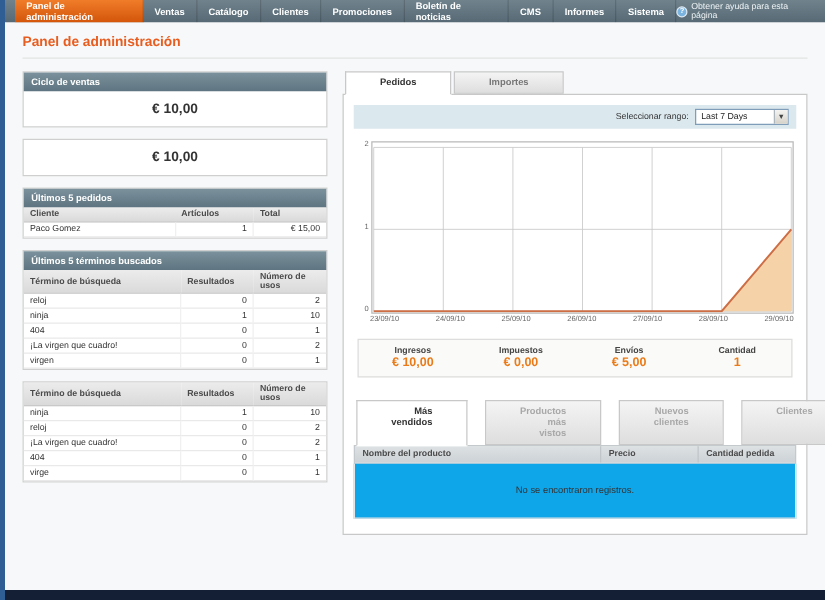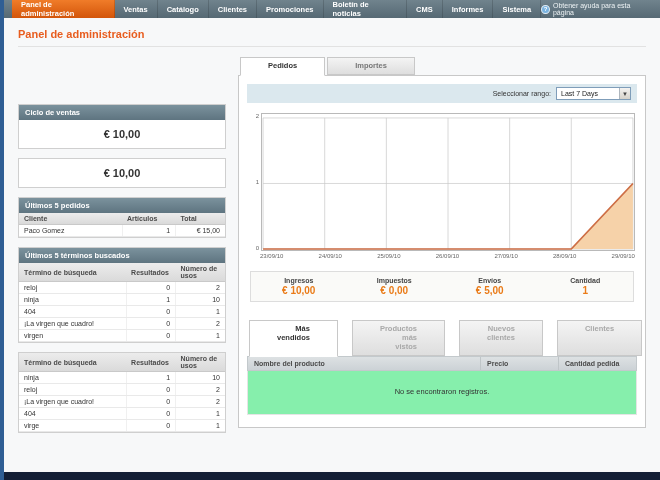--- a/index.html
+++ b/index.html
@@ -30,21 +30,21 @@
   .page { flex:1; background:#f7f8f9; padding:6px 14px 0 14px; overflow:hidden; }
   .page-title { color:#e85d1f; font-size:11px; font-weight:bold; padding:4px 0 6px; border-bottom:1px solid #e2e2e2; }
   .store-row { padding:11px 0 7px; border-bottom:1px solid #e2e2e2; font-size:7.5px; color:#333; display:flex; align-items:center; gap:5px; }
   .fselect { display:inline-flex; align-items:stretch; border:1px solid #7f9db9; background:#fff; height:13px; font-size:7px; color:#222; cursor:pointer; }
   .fselect .txt { padding:1px 4px; display:flex; align-items:center; }
   .fselect .arrow { width:11px; background:linear-gradient(#f4f3f1,#d6d2ca); border-left:1px solid #aeb6bd; font-size:6px; display:flex; align-items:center; justify-content:center; color:#444; }
 
   .cols { display:flex; gap:12px; margin-top:10px; align-items:flex-start; }
 
   
-  .left-col { width:208px; flex:none;margin-top:47px; }
+  .left-col { width:244px; flex:none; }
   .card { margin-bottom:9px; border:1px solid #cfcfcf; background:#fff; }
   .card-h { background:linear-gradient(#7b929d,#5e7480); color:#fff; font-size:7.5px; font-weight:bold; padding:3px 6px; }
   .card-value { text-align:center; font-size:11px; font-weight:bold; color:#333; padding:8px 0; }
   table.mini { width:100%; border-collapse:collapse; font-size:7px; color:#333; table-layout:fixed; }
   .mini th { background:linear-gradient(#ececec,#dadada); font-weight:bold; text-align:left; padding:2px 5px; border-bottom:1px solid #c9c9c9; color:#4a4a4a; }
   .mini td { padding:2px 5px; border-bottom:1px solid #e9e9e9; border-left:1px solid #f0f0f0; }
   .mini td:first-child { border-left:none; }
   .num { text-align:right; }
 
   
@@ -62,21 +62,21 @@
   .stats { display:flex; border:1px solid #ddd; background:#fafaf8; margin:12px 3px 0; padding:5px 0; }
   .stat { flex:1; text-align:center; }
   .stat-l { font-size:7px; font-weight:bold; color:#444; }
   .stat-v { font-size:10px; font-weight:bold; color:#ea7b18; margin-top:1px; }
   .btabs { display:flex; gap:14px; margin-top:18px; padding-left:2px; position:relative; z-index:2; }
   .grid-head { display:flex; background:linear-gradient(#dde1e3,#ccd2d6); border:1px solid #c3c9cc; font-size:7px; font-weight:bold; color:#4a4a4a; }
   .grid-head > div { padding:3px 6px; }
   .gc-name { flex:1; }
   .gc-price { width:78px; border-left:1px solid #bfc5c8; }
   .gc-qty { width:78px; border-left:1px solid #bfc5c8; }
-  .grid-empty { text-align:center; font-size:7.5px; color:#333; padding:16px 0 18px; background:#86efac; border:1px solid #e5e5e5; border-top:none; }
+  .grid-empty { text-align:center; font-size:7.5px; color:#333; padding:16px 0 18px; background:#0ea5e9; border:1px solid #e5e5e5; border-top:none; }
 </style>
 </head>
 <body>
 
 <div class="frame-left"></div>
 <div class="frame-bottom"></div>
 
 <div class="app">
 
 

